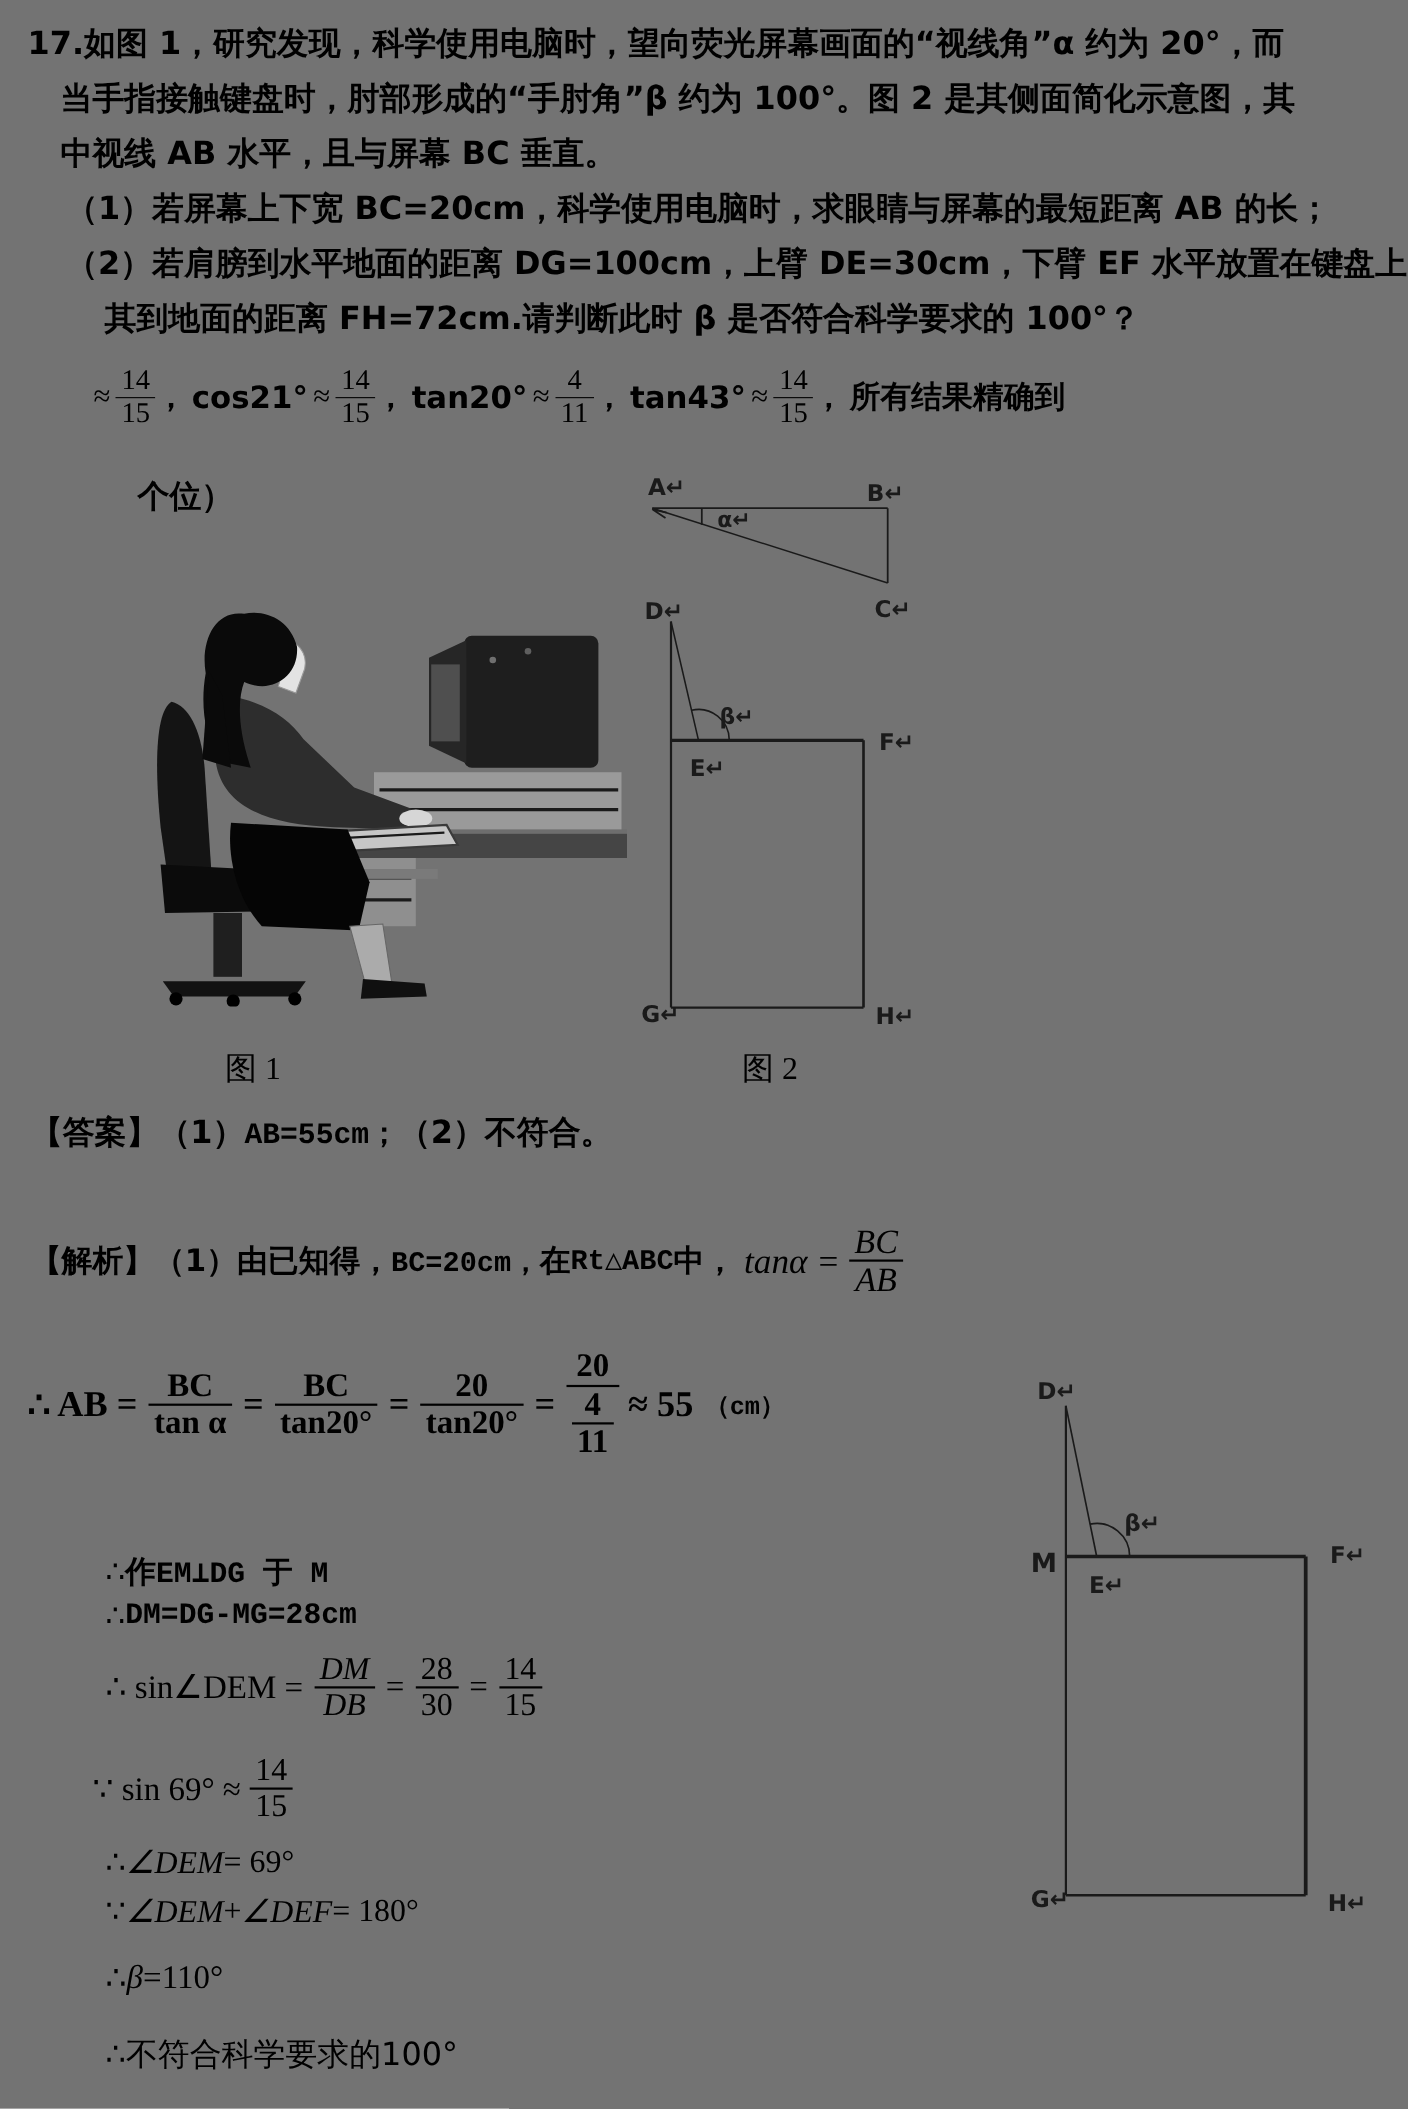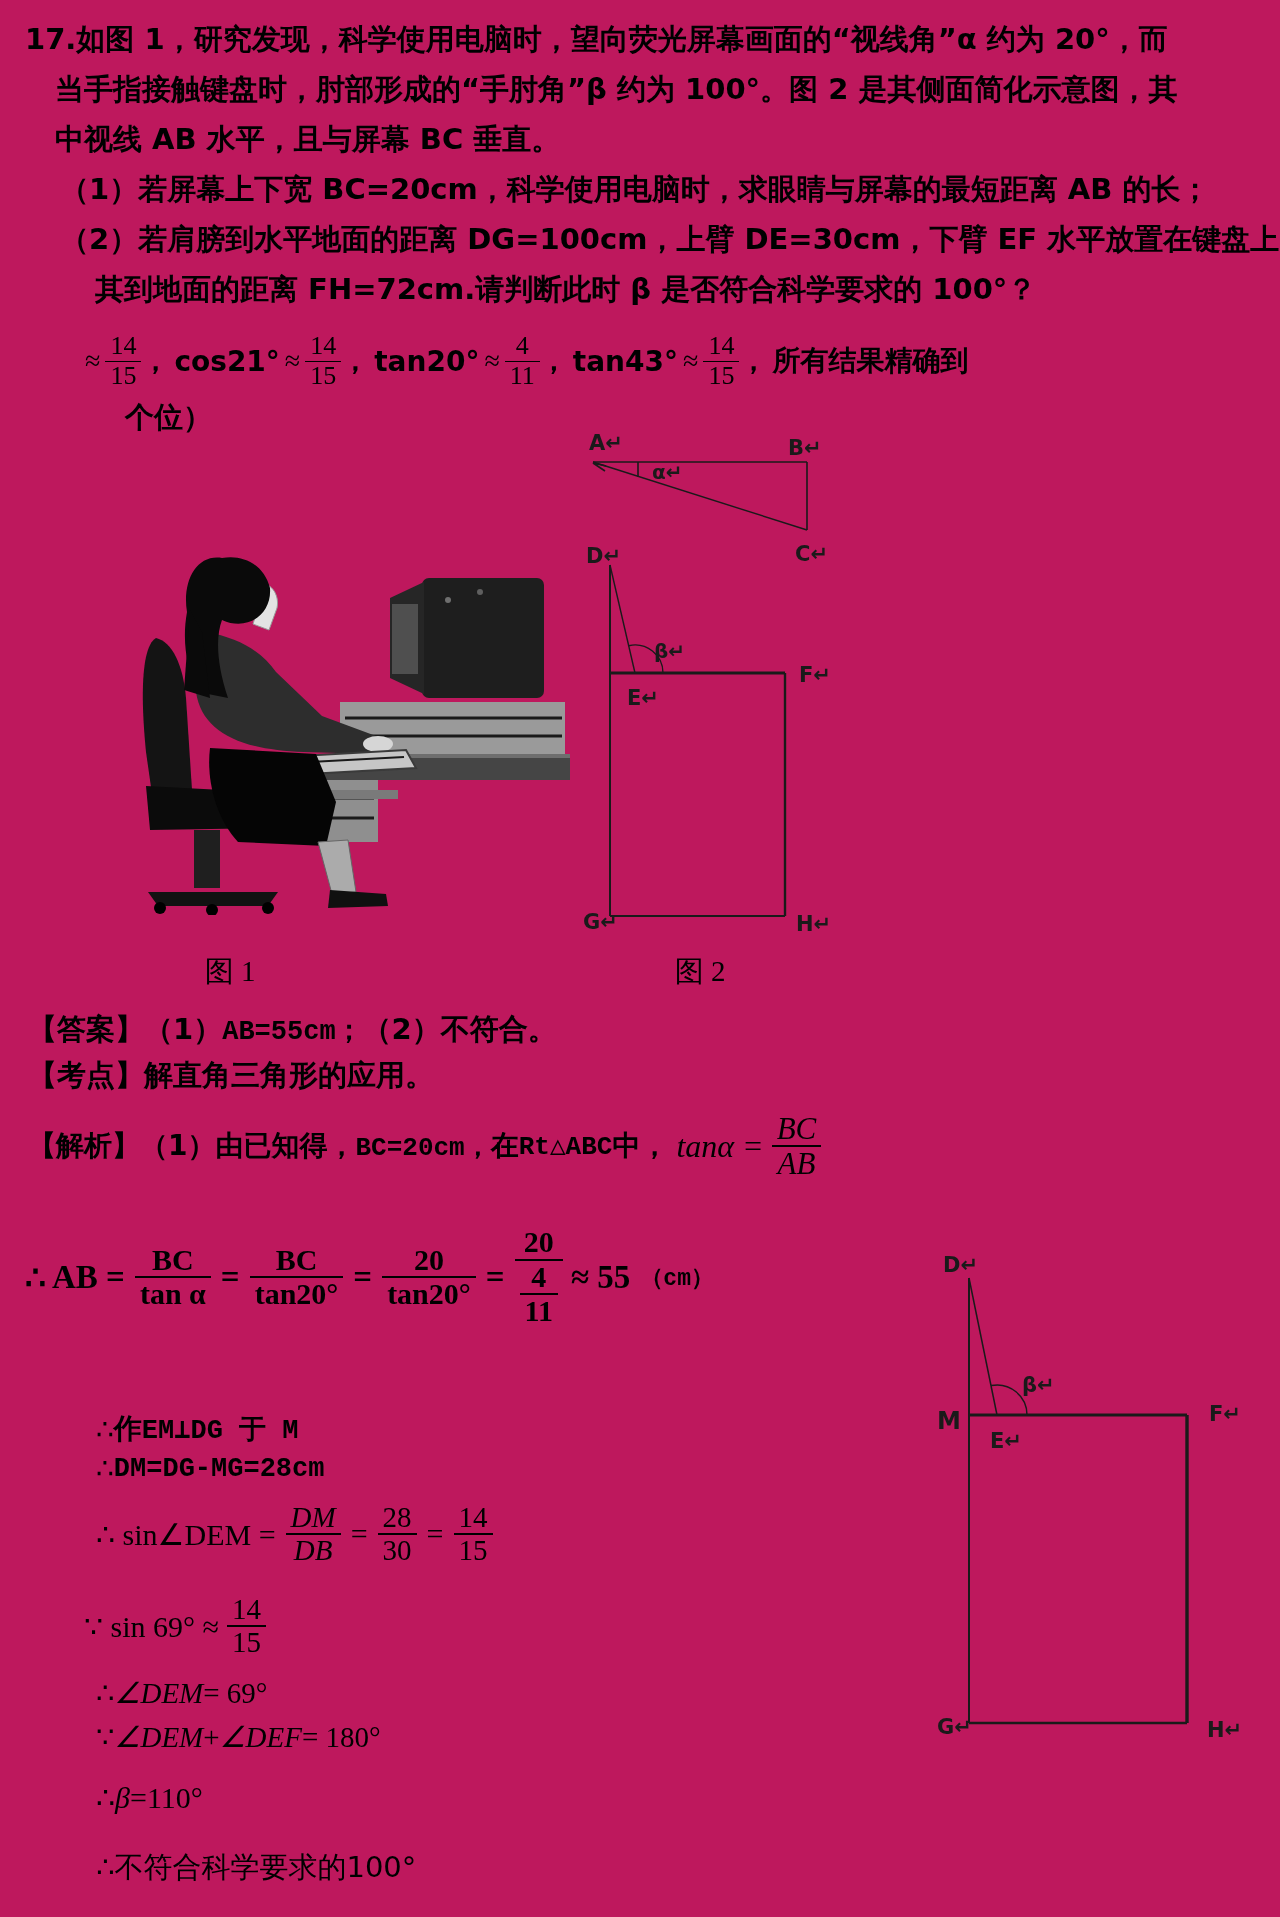--- a/index.html
+++ b/index.html
@@ -1,16 +1,16 @@
 <!DOCTYPE html>
 <html><head>
 <meta charset="utf-8">
 <style>
   html,body{margin:0;padding:0;background:#e8e8e8;}
-  .page{position:relative;width:1280px;height:1917px;background:#be185d;overflow:hidden;color:#000;}
+  .page{position:relative;width:1280px;height:1917px;background:#737373;overflow:hidden;color:#000;}
   .abs{position:absolute;}
   .nowrap{white-space:nowrap;}
   .zhb{font-family:"DejaVu Sans",sans-serif;font-weight:700;}
   .zh{font-family:"DejaVu Sans",sans-serif;font-weight:400;}
   .mono{font-family:"Liberation Mono",monospace;font-weight:700;}
   .ser{font-family:"Liberation Serif",serif;}
   .it{font-style:italic;}
   .b{font-weight:700;}
   .row{display:flex;align-items:center;}
   .frac{display:inline-block;vertical-align:middle;text-align:center;line-height:1.08;}
@@ -58,21 +58,21 @@
     <span class="zhb seg">，</span>
     <span class="zhb seg">tan43°</span>
     <span class="ser seg">≈</span>
     <span class="frac thin ser" style="font-size:26px;">
         <span class="num">14</span>
         <span class="den">15</span>
       </span>
     <span class="zhb seg">，</span>
     <span class="zhb seg">所有结果精确到</span>
   </div>
-  <div class="abs zhb nowrap" style="left:125px;top:398px;font-size:29px;">个位）</div>
+  <div class="abs zhb nowrap" style="left:125px;top:432px;font-size:29px;">个位）</div>
 
   <svg class="abs" style="left:90px;top:540px;" width="485" height="375" viewBox="0 0 485 375">
 
     <g>
       <rect x="250" y="162" width="225" height="54" fill="#9a9a9a"></rect>
       <line x1="255" y1="178" x2="472" y2="178" stroke="#7c7c7c" stroke-width="3"></line>
       <line x1="255" y1="196" x2="472" y2="196" stroke="#7c7c7c" stroke-width="3"></line>
       <rect x="192" y="214" width="288" height="6" fill="#6e6e6e"></rect>
       <rect x="192" y="218" width="288" height="22" fill="#454545"></rect>
       <rect x="182" y="240" width="106" height="62" fill="#8f8f8f"></rect>
@@ -137,24 +137,20 @@
 
   <div class="abs ser nowrap" style="left:190px;top:952px;width:80px;text-align:center;font-size:29px;">图 1</div>
   <div class="abs ser nowrap" style="left:660px;top:952px;width:80px;text-align:center;font-size:29px;">图 2</div>
 
   <div class="abs row nowrap" style="left:28px;top:1010px;font-size:29px;">
     <span class="zhb">【答案】</span>
     <span class="zhb">（1）</span>
     <span class="mono" style="font-size:27px;">AB=55cm；</span>
     <span class="zhb">（2）不符合。</span>
   </div>
-  <div class="abs row nowrap" style="left:28px;top:1056px;font-size:29px;">
-    <span class="zhb">【考点】</span>
-    <span class="zhb">解直角三角形的应用。</span>
-  </div>
 
   <div class="abs row nowrap" style="left:28px;top:1090px;height:112px;font-size:28px;">
     <span class="zhb">【解析】</span>
     <span class="zhb">（1）由已知得，</span>
     <span class="mono" style="font-size:26px;">BC=20cm，</span>
     <span class="zhb">在 </span>
     <span class="mono" style="font-size:26px;">Rt△ABC</span>
     <span class="zhb"> 中，</span>
     <span class="ser it" style="font-size:32px;margin-left:8px;">tanα =</span>
     <span class="frac ser it" style="font-size:31px;margin-left:8px;">

